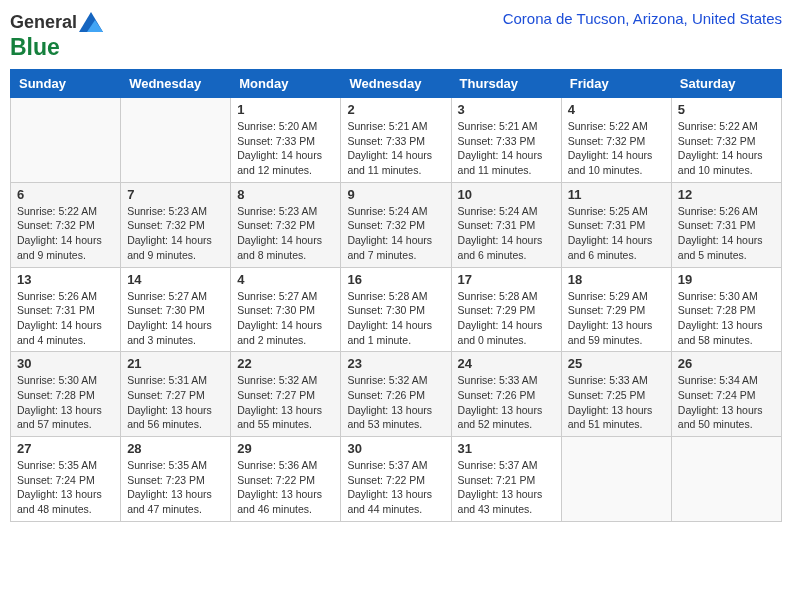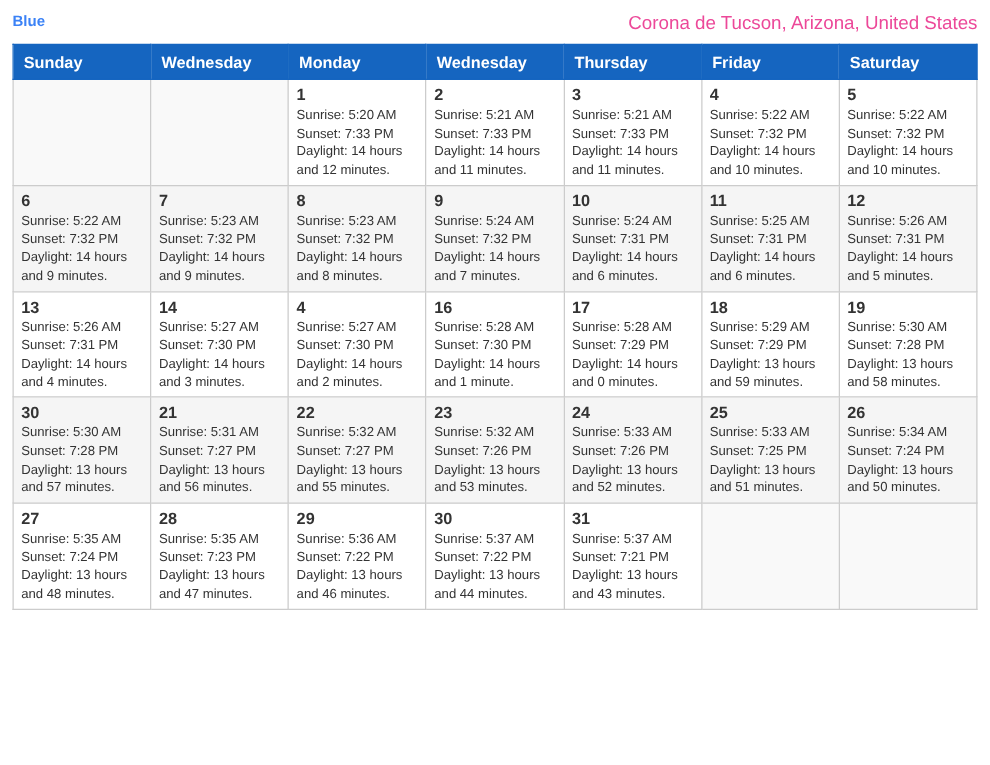--- a/index.html
+++ b/index.html
@@ -24,40 +24,40 @@
     .logo-text {
       display: flex;
       align-items: center;
     }
     .logo-general {
       font-size: 18px;
       font-weight: bold;
       color: #333;
     }
     .logo-blue {
-      font-size: 12px;
-      font-weight: bold;
-      color: #3b82f6;
+      font-size: 23px;
+      font-weight: bold;
+      color: #15803d;
     }
     .logo-icon {
       width: 24px;
       height: 24px;
       margin-left: 2px;
     }
     .title-section {
       text-align: right;
     }
     .month-title {
       font-size: 36px;
       font-weight: bold;
       color: #1a1a2e;
     }
     .location {
       font-size: 15px;
-      color: #ec4899;
+      color: #1d4ed8;
     }
     .calendar {
       width: 100%;
       border-collapse: collapse;
       border: 1px solid #ccc;
     }
     .calendar th {
       background-color: #1565c0;
       color: white;
       padding: 6px 8px;
@@ -96,20 +96,27 @@
     }
     tr:nth-child(even) td.empty {
       background-color: #f0f0f0;
     }
   </style>
 </head>
 <body>
 
 <div class="header">
   <div class="logo">
+    <div class="logo-text">
+      <span class="logo-general">General</span>
+      <svg class="logo-icon" viewBox="0 0 24 20">
+        <polygon points="0,20 12,0 24,20" fill="#1565c0"></polygon>
+        <polygon points="8,20 16,8 24,20" fill="#42a5f5"></polygon>
+      </svg>
+    </div>
     <span class="logo-blue">Blue</span>
   </div>
   <div class="title-section">
     <div class="location">Corona de Tucson, Arizona, United States</div>
   </div>
 </div>
 
 <table class="calendar">
   <thead>
     <tr>

